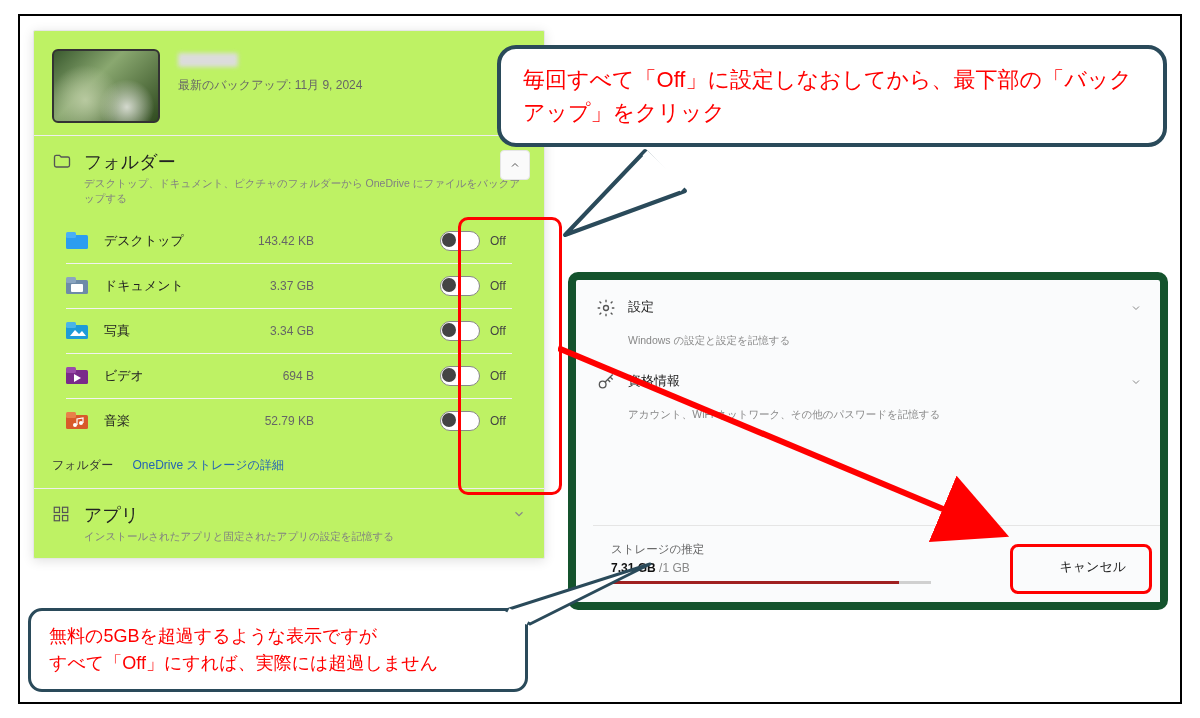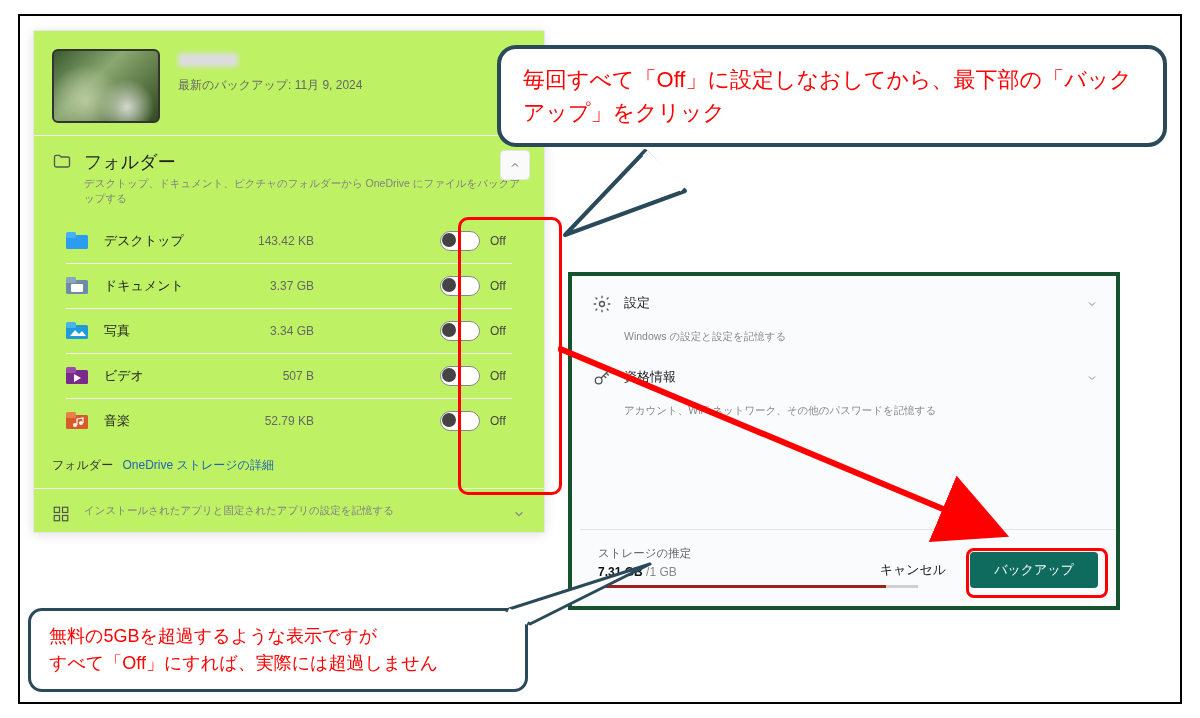--- a/index.html
+++ b/index.html
@@ -21,33 +21,33 @@
 .folder-row{display:flex;align-items:center;padding:12px 0;border-top:1px solid #f2f2f2}
 .folder-row:first-child{border-top:none}
 .f-ico{width:22px;height:18px;margin-right:16px;flex:0 0 auto}
 .f-name{flex:0 0 120px;font-size:13px;color:#222}
 .f-size{flex:0 0 90px;text-align:right;font-size:12px;color:#666}
 .f-toggle{margin-left:auto;display:flex;align-items:center;gap:10px}
 .toggle{width:40px;height:20px;border-radius:20px;border:1.5px solid #888;background:#fff;position:relative}
 .toggle::after{content:"";position:absolute;left:1px;top:1px;width:14px;height:14px;border-radius:50%;background:#444}
 .toggle-label{font-size:12px;color:#444;width:22px}
 .related{padding:14px 18px;font-size:12px;color:#333}
-.related a{color:#2464b4;text-decoration:none;margin-left:6px}
+.related a{color:#2464b4;text-decoration:none;margin-left:16px}
 .red-box-toggles{position:absolute;border:3px solid red;border-radius:10px;left:458px;top:217px;width:104px;height:278px;pointer-events:none}
 .callout1{position:absolute;left:497px;top:45px;width:670px;border:4px solid #2a4a5a;border-radius:19px;background:#fff;padding:14px 22px;font-size:22px;color:red;font-weight:500;line-height:1.5}
 .c1-tail{position:absolute;left:575px;top:151px;width:0;height:0}
 .c1-tail svg{position:absolute;left:0;top:0;overflow:visible}
-.panel-right{position:absolute;left:568px;top:272px;width:552px;height:338px;background:#fafbfc;border:4px solid #14532d;border-radius:0}
+.panel-right{position:absolute;left:568px;top:272px;width:600px;height:338px;background:#fafbfc;border:8px solid #14532d;border-radius:10px}
 .right-list{padding:6px 10px}
 .right-item{display:flex;align-items:flex-start;padding:12px 8px 12px 42px;position:relative}
 .right-item .ico{position:absolute;left:10px;top:12px;width:20px;height:20px;color:#555}
 .right-item .title{font-size:13px;color:#222}
 .right-item .sub{font-size:10.5px;color:#888;margin-top:18px}
 .right-item .chev2{position:absolute;right:8px;top:16px;color:#888;font-size:12px}
-.right-bottom{position:absolute;bottom:0;left:8px;right:0;border-top:1px solid #e5e5e5;padding:16px 18px 18px;background:#fafbfc}
+.right-bottom{position:absolute;bottom:0;left:17px;right:0;border-top:1px solid #e5e5e5;padding:16px 18px 18px;background:#fafbfc}
 .storage-label{font-size:11.5px;color:#666}
 .storage-val{font-size:12px;margin-top:4px}
 .storage-val b{color:#111}
 .bar{width:320px;height:3px;background:#d0d0d0;margin-top:6px;position:relative}
 .bar::before{content:"";position:absolute;left:0;top:0;height:3px;width:90%;background:#a02020}
 .actions{position:absolute;right:18px;bottom:18px;display:flex;gap:8px;align-items:center}
 .btn-cancel{font-size:13px;color:#222;padding:8px 16px;background:transparent;border:none;cursor:pointer}
 .btn-backup{font-size:13px;color:#fff;background:#0f6b5e;border:none;border-radius:4px;padding:9px 24px;cursor:pointer}
 .red-box-backup{position:absolute;border:3px solid red;border-radius:8px;pointer-events:none;right:8px;bottom:8px;width:142px;height:50px}
 .arrow-svg{position:absolute;left:558px;top:336px;pointer-events:none}
@@ -133,21 +133,21 @@
       </div>
       <div class="folder-row">
         <span class="f-ico">
           <svg width="22" height="18">
             <rect x="0" y="3" width="22" height="14" rx="1.5" fill="#7a2a8a"></rect>
             <rect x="0" y="0" width="10" height="6" rx="1.5" fill="#9a4aaa"></rect>
             <path d="M8 7 L15 11 L8 15 Z" fill="#fff"></path>
           </svg>
         </span>
   <span class="f-name">ビデオ</span>
-  <span class="f-size">507 B</span>
+  <span class="f-size">694 B</span>
   <span class="f-toggle">
           <span class="toggle"></span>
           <span class="toggle-label">Off</span>
         </span>
       </div>
       <div class="folder-row">
         <span class="f-ico">
           <svg width="22" height="18">
             <rect x="0" y="3" width="22" height="14" rx="1.5" fill="#d85a2a"></rect>
             <rect x="0" y="0" width="10" height="6" rx="1.5" fill="#e8804a"></rect>
@@ -173,20 +173,21 @@
   <div class="section" style="border-top:1px solid #eee">
     <span class="ico">
       <svg viewBox="0 0 24 24" width="18" height="18" fill="none" stroke="currentColor" stroke-width="1.6">
           <rect x="3" y="3" width="7" height="7"></rect>
           <rect x="14" y="3" width="7" height="7"></rect>
           <rect x="3" y="14" width="7" height="7"></rect>
           <rect x="14" y="14" width="7" height="7"></rect>
         </svg>
     </span>
     <div>
+      <div class="section-title">アプリ</div>
       <div class="section-sub">インストールされたアプリと固定されたアプリの設定を記憶する</div>
     </div>
     <div style="position:absolute;right:18px;top:18px;color:#888">
       <svg viewBox="0 0 24 24" width="14" height="14" fill="none" stroke="currentColor" stroke-width="2">
           <path d="M6 9l6 6 6-6"></path>
         </svg>
     </div>
   </div>
 </div>
 
@@ -238,21 +239,20 @@
           </svg>
         </span>
       </div>
     </div>
   <div class="right-bottom">
     <div class="storage-label">ストレージの推定</div>
     <div class="storage-val"><b>7.31 GB</b> <span style="color:#888">/1 GB</span></div>
     <div class="bar"></div>
     <div class="actions">
       <button class="btn-cancel">キャンセル</button>
-      <button class="btn-backup">バックアップ</button>
     </div>
     <div class="red-box-backup"></div>
   </div>
 </div>
 
 <svg class="arrow-svg" width="560" height="240">
   <defs>
       <marker id="ah" markerWidth="14" markerHeight="14" refX="10" refY="6" orient="auto">
         <path d="M0 0 L12 6 L0 12 Z" fill="red"></path>
       </marker>

